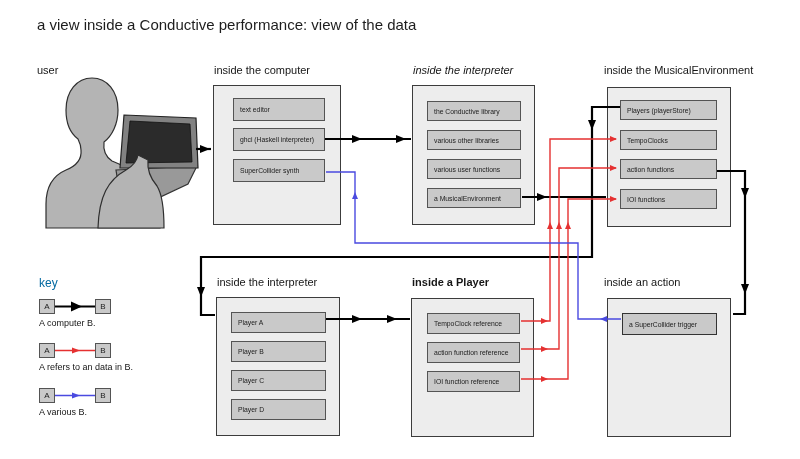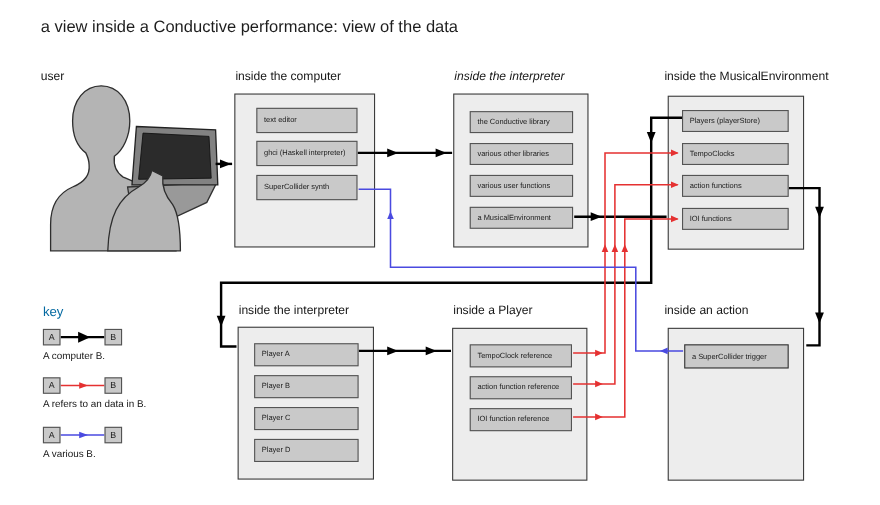--- a/index.html
+++ b/index.html
@@ -45,21 +45,21 @@
 </head>
 <body>
 
 <div class="title">a view inside a Conductive performance: view of the data</div>
 
 <div class="sec-label" style="left:37px;top:64px;">user</div>
 <div class="sec-label" style="left:214px;top:64px;text-align:right;">inside the computer</div>
 <div class="sec-label" style="left:413px;top:64px;font-style:italic;">inside the interpreter</div>
 <div class="sec-label" style="left:604px;top:64px;">inside the MusicalEnvironment</div>
 <div class="sec-label" style="left:217px;top:276px;">inside the interpreter</div>
-<div class="sec-label" style="left:412px;top:276px;">inside a Player</div>
+<div class="sec-label" style="left:412px;top:276px;font-weight:bold;">inside a Player</div>
 <div class="sec-label" style="left:604px;top:276px;">inside an action</div>
 
 <div class="container" style="left:213px;top:85px;width:128px;height:140px;"></div>
 <div class="container" style="left:412px;top:85px;width:123px;height:140px;"></div>
 <div class="container" style="left:607px;top:87px;width:124px;height:140px;"></div>
 <div class="container" style="left:216px;top:297px;width:124px;height:139px;"></div>
 <div class="container" style="left:411px;top:298px;width:123px;height:139px;"></div>
 <div class="container" style="left:607px;top:298px;width:124px;height:139px;"></div>
 
 <svg class="overlay" width="800" height="459" viewBox="0 0 800 459">

